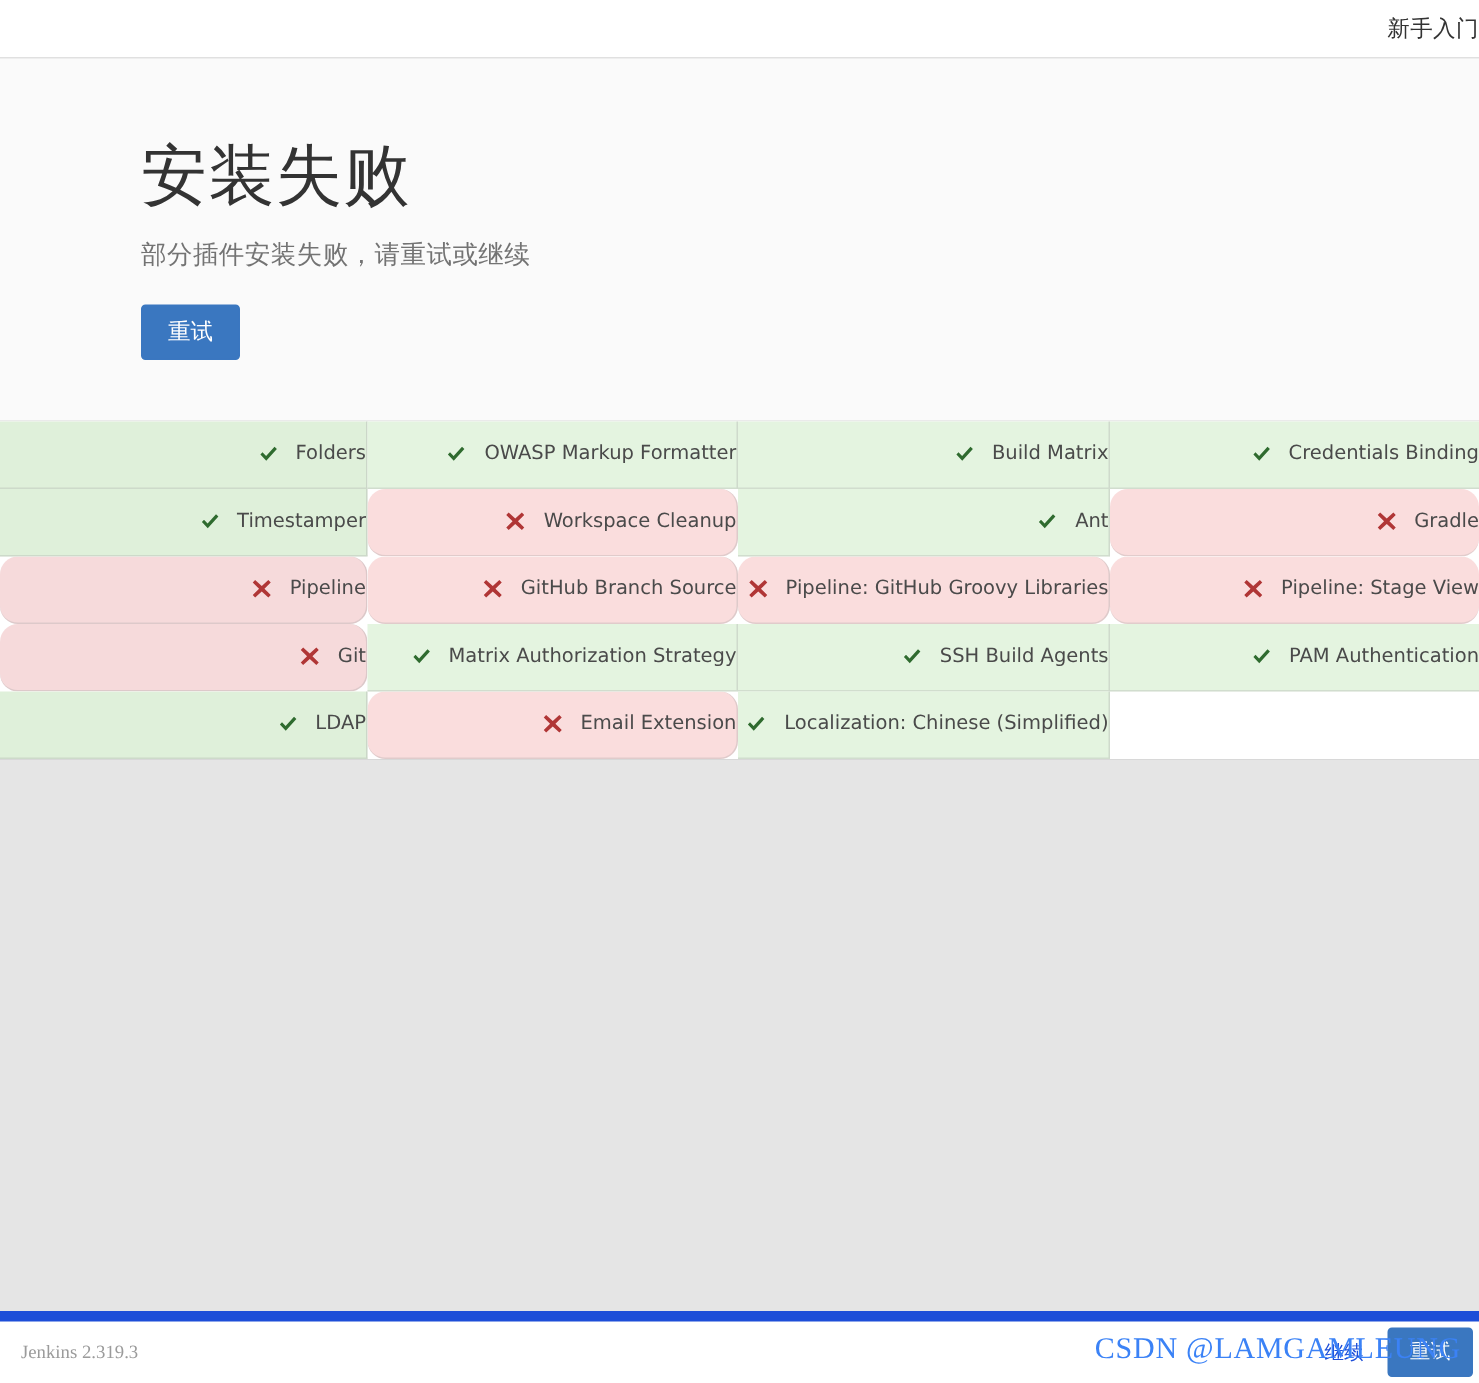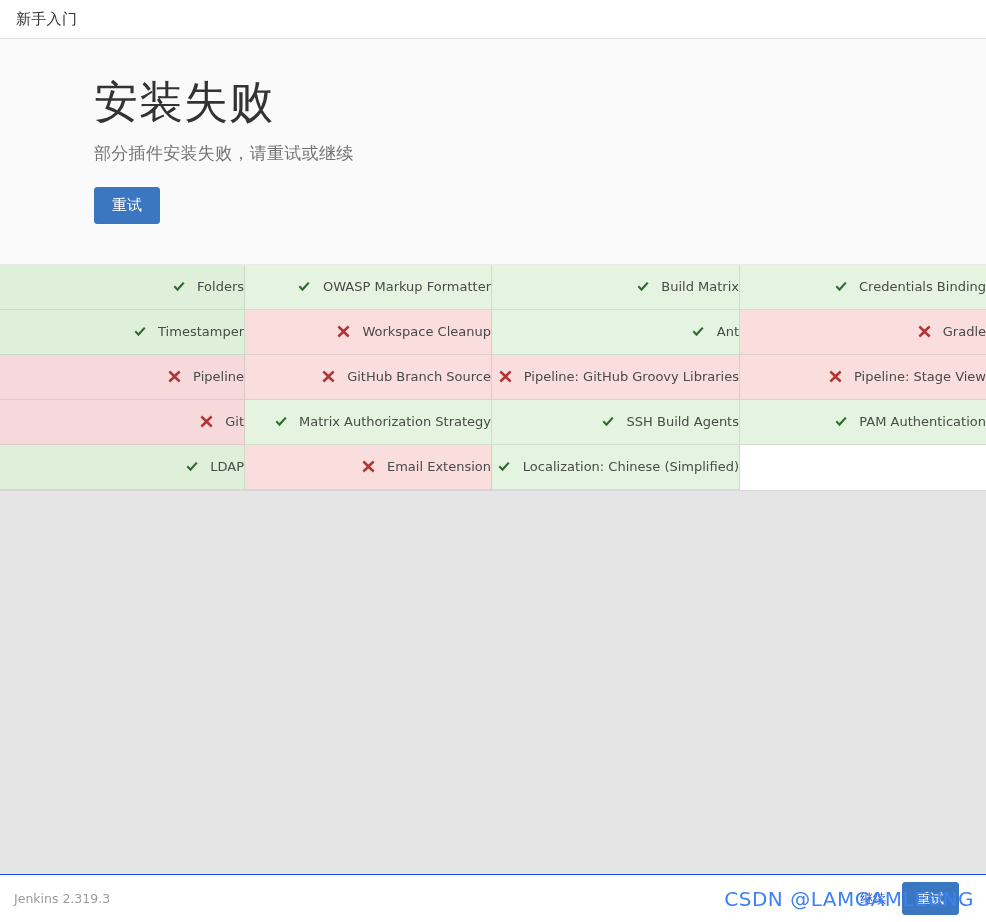--- a/index.html
+++ b/index.html
@@ -23,22 +23,23 @@
   }
 
   
   .header {
     height: 39px;
     min-height: 39px;
     background: #ffffff;
     border-bottom: 1px solid #e0e0e0;
     display: flex;
     align-items: center;
-    padding-left: 16px;
+    padding-left: 30px;
     box-sizing: border-box;
+    justify-content: flex-end;
   }
   .header-title {
     font-size: 15px;
     color: #333333;
     letter-spacing: 0.3px;
   }
 
   
   .main {
     flex: 1;
@@ -55,21 +56,21 @@
     border-bottom: 1px solid #eaeaea;
   }
   .intro-inner {
     padding-left: 94px;
   }
   .install-title {
     font-size: 44px;
     line-height: 1.15;
     color: #333333;
     font-weight: normal;
-    margin: 0 0 14px 0;
+    margin: 16px 0 14px 0;
     letter-spacing: 1px;
   }
   .install-subtitle {
     font-size: 17px;
     color: #737373;
     margin: 0 0 22px 0;
     font-weight: normal;
     letter-spacing: 0.3px;
   }
   .btn-primary {
@@ -103,21 +104,21 @@
     font-size: 13px;
     color: #4c4c4c;
     overflow: hidden;
     white-space: nowrap;
     justify-content: flex-end;
   }
   .plugin-cell:nth-child(4n) { border-right: none; }
 
   
   .plugin-cell.success { background: #dff0da; }
-  .plugin-cell.failure { background: #f6dadb; }
+  .plugin-cell.failure { background: #f6dadb; border-radius: 12px; }
   .plugin-cell.success.c2,
   .plugin-cell.success.c3,
   .plugin-cell.success.c4 { background: #e4f4e0; }
   .plugin-cell.failure.c2,
   .plugin-cell.failure.c3,
   .plugin-cell.failure.c4 { background: #fadddd; }
 
   .status-icon {
     width: 17px;
     min-width: 17px;
@@ -127,27 +128,28 @@
     justify-content: center;
   }
   .status-icon svg { display: block; }
   .plugin-name { color: #4a4a4a; }
 
   
   .footer {
     height: 48px;
     min-height: 48px;
     background: #ffffff;
-    border-top: 1px solid #1d4ed8;
+    border-top: 7px solid #1d4ed8;
     display: flex;
     align-items: center;
     justify-content: space-between;
-    padding: 0 27px 0 14px;
+    padding: 0 4px 0 14px;
     box-sizing: border-box;
     position: relative;
+    font-family: Liberation Serif, serif;
   }
   .footer-version {
     font-size: 12.5px;
     color: #9b9b9b;
   }
   .footer-actions {
     display: flex;
     align-items: center;
     gap: 14px;
   }

